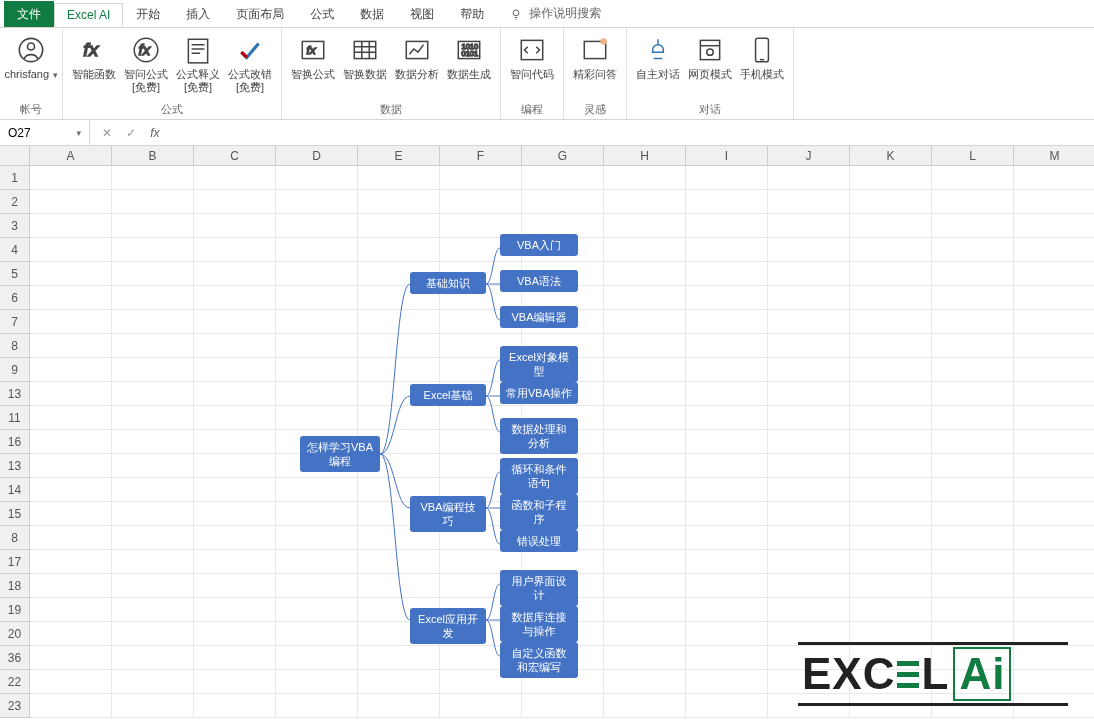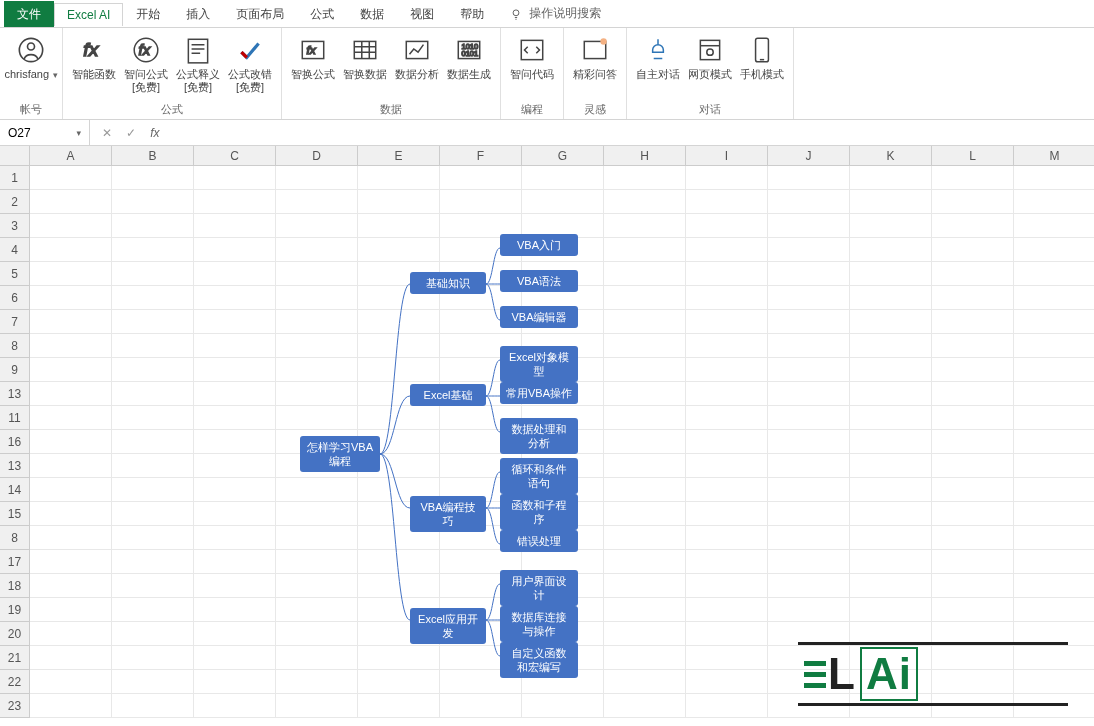--- a/index.html
+++ b/index.html
@@ -263,21 +263,21 @@
         <div class="row-h">11</div>
         <div class="row-h">16</div>
         <div class="row-h">13</div>
         <div class="row-h">14</div>
         <div class="row-h">15</div>
         <div class="row-h">8</div>
         <div class="row-h">17</div>
         <div class="row-h">18</div>
         <div class="row-h">19</div>
         <div class="row-h">20</div>
-        <div class="row-h">21</div>
+        <div class="row-h">36</div>
         <div class="row-h">22</div>
         <div class="row-h">23</div>
       </div>
   </div>
   <div style="flex:1;display:flex;flex-direction:column;position:relative">
     <div class="col-headers" id="col-headers">
         <div class="col-h" style="width: 82px;">A</div>
         <div class="col-h" style="width: 82px;">B</div>
         <div class="col-h" style="width: 82px;">C</div>
         <div class="col-h" style="width: 82px;">D</div>
@@ -675,20 +675,21 @@
             <div class="mm-node" style="left: 130px; top: 270px; width: 76px;">VBA编程技巧</div>
             <div class="mm-node" style="left: 220px; top: 344px; width: 78px;">用户界面设<br>计</div>
             <div class="mm-node" style="left: 220px; top: 380px; width: 78px;">数据库连接<br>与操作</div>
             <div class="mm-node" style="left: 220px; top: 416px; width: 78px;">自定义函数<br>和宏编写</div>
             <div class="mm-node" style="left: 130px; top: 382px; width: 76px;">Excel应用开<br>发</div>
           </div>
       </div>
 
       <div class="logo">
         <div class="logo-text">
+          <span>EXC</span>
           <span class="logo-eq">
               <span></span>
               <span></span>
               <span></span>
             </span>
           <span>L</span>
           <span class="logo-ai">Ai</span>
         </div>
       </div>
     </div>

